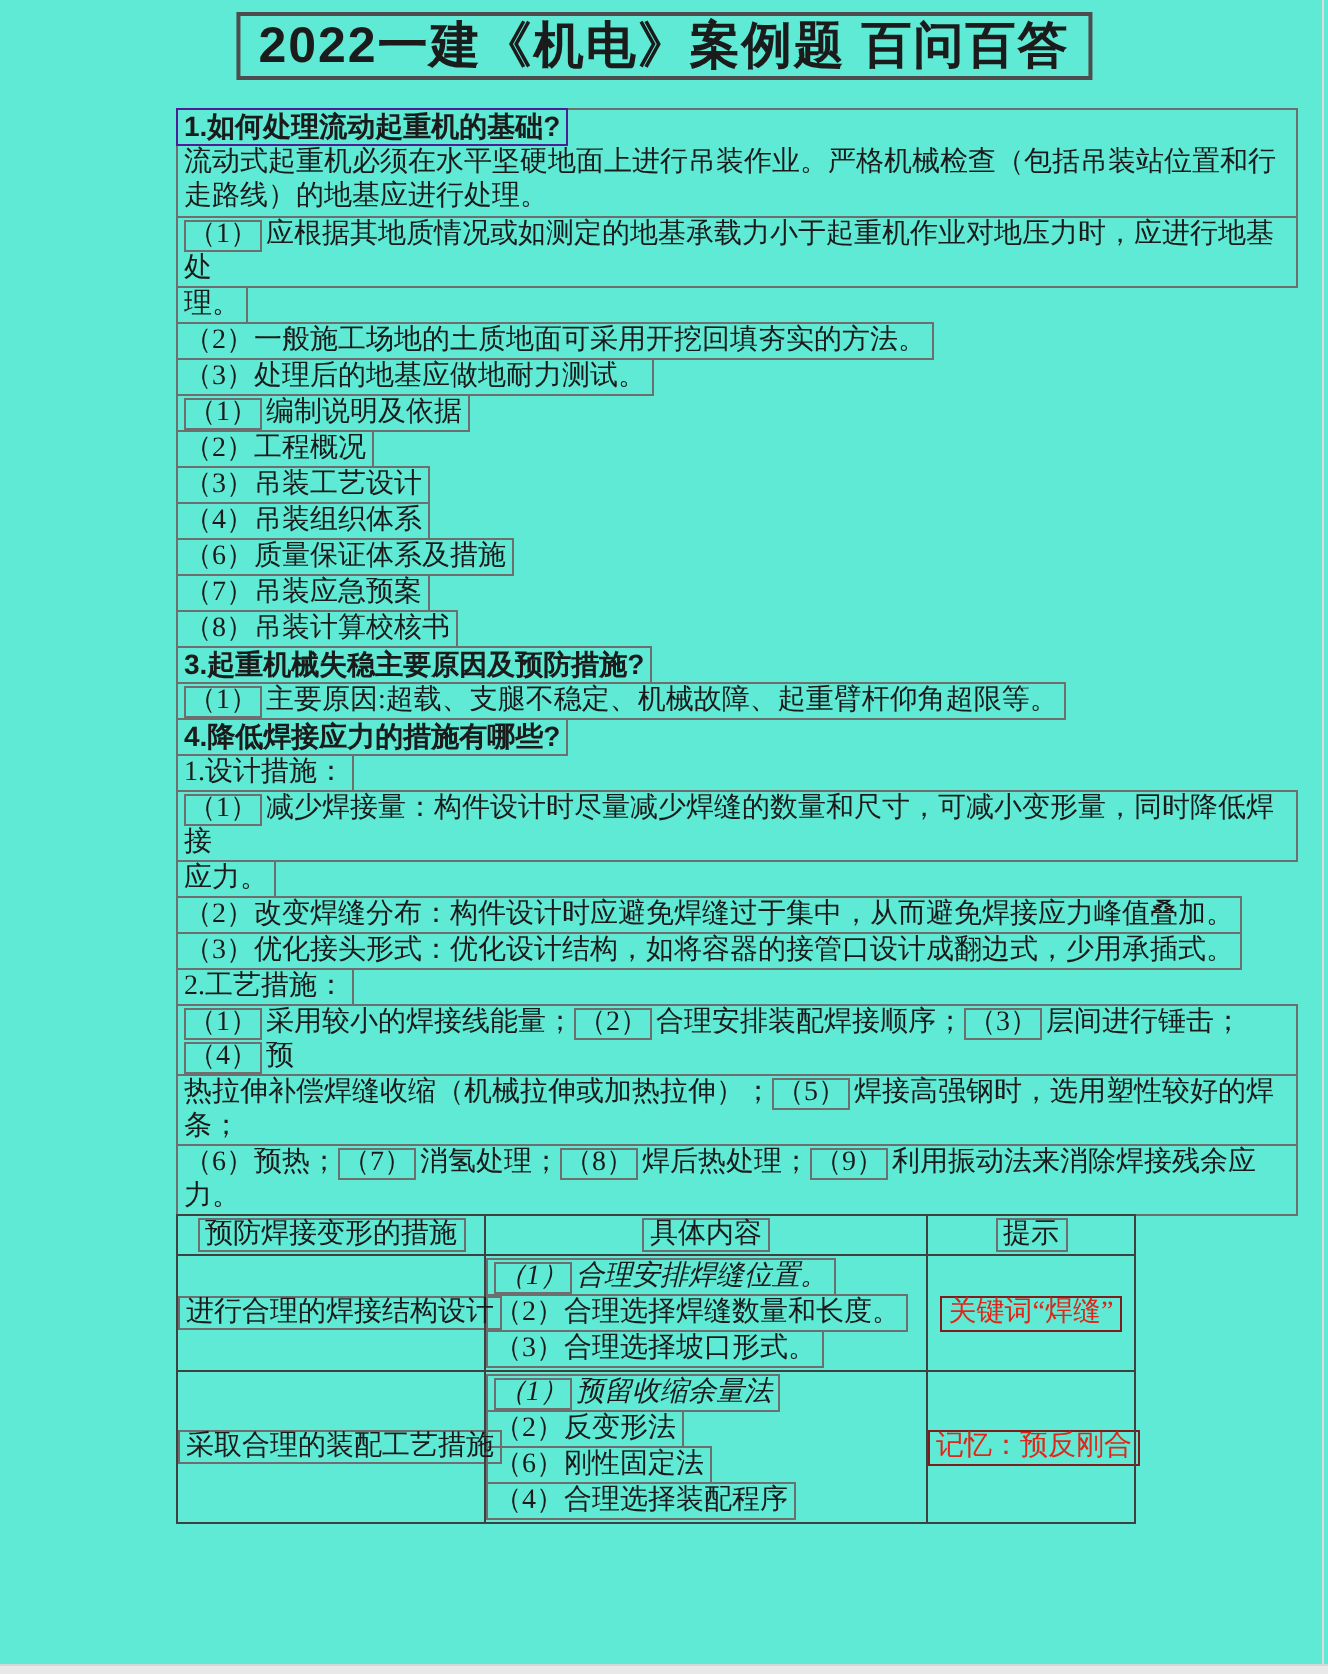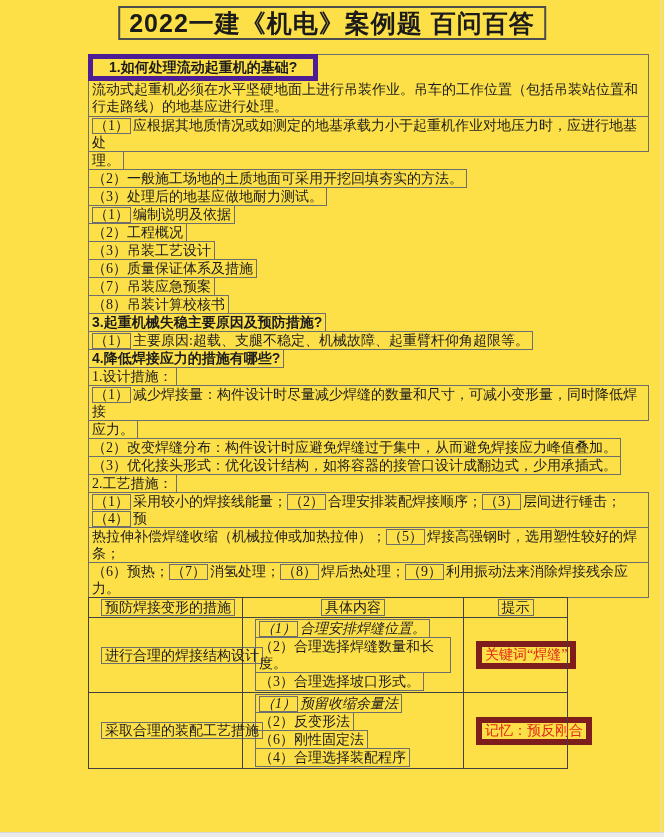--- a/index.html
+++ b/index.html
@@ -1,65 +1,66 @@
 <!DOCTYPE html>
 <html><head>
 <meta charset="utf-8">
 <style>
   html,body{margin:0;padding:0;background:#ffffff;}
-  .page{position:relative;width:664px;height:837px;background:#fde047;overflow:hidden;
+  .page{position:relative;width:664px;height:837px;background:#5eead4;overflow:hidden;
         font-family:"Liberation Serif","DejaVu Serif",serif;color:#1b1b1b;}
   .title-box{position:absolute;left:50%;top:6px;transform:translateX(-50%);
         border:2px solid #4d4d4d;font-family:"Liberation Sans","DejaVu Sans",sans-serif;
         font-weight:700;font-size:25px;line-height:30px;padding:0 9px;white-space:nowrap;letter-spacing:1px;}
   .content{position:absolute;left:88px;top:55px;width:561px;font-size:14px;}
   .bx{border:1px solid #6e6e6e;line-height:17px;padding:0 3px;margin-top:-1px;box-sizing:border-box;}
   .fit{width:fit-content;max-width:100%;}
   .full{width:100%;}
   .head{font-weight:700;font-family:"Liberation Sans","DejaVu Sans",sans-serif;}
   .group{padding:0 3px 1px 3px;}
-  .hbx{border:5px solid #4c1d95;width:fit-content;margin:-1px 0 0 -4px;padding:0 16px;
+  .hbx{border:1px solid #4c1d95;width:fit-content;margin:-1px 0 0 -4px;padding:0 3px;
         font-weight:700;font-family:"Liberation Sans","DejaVu Sans",sans-serif;line-height:17px;}
   .para{line-height:17px;}
   .mk{display:inline-block;border:1px solid #6e6e6e;line-height:14px;padding:0 1px;
         margin:0 2px 0 0;vertical-align:0px;}
   .ptable{border-collapse:collapse;table-layout:fixed;width:480px;margin-top:-1px;font-size:14px;}
-  .ptable td{border:1px solid #404040;padding:1px 12px;vertical-align:middle;margin-top:40px;}
+  .ptable td{border:1px solid #404040;padding:1px 0;vertical-align:middle;margin-top:40px;}
   .thr td{height:14px;}
   .cellbox{border:1px solid #6e6e6e;width:fit-content;margin:0 auto;line-height:15px;
         padding:0 3px;white-space:nowrap;}
   .dets{padding:1px 0 1px 0;}
   .dets .bx{margin-left:0;}
   .dets .bx:first-child{margin-top:0;font-style:italic;}
-  .tipbox{border:6px solid #7f1d1d;color:#e02619;width:fit-content;margin:0 auto;
+  .tipbox{border:1px solid #7f1d1d;color:#e02619;width:fit-content;margin:0 auto;
         line-height:16px;padding:0 3px;white-space:nowrap;}
   .bottom-strip{position:absolute;left:0;right:0;bottom:0;height:4px;background:#e9e9e9;border-top:1px solid #d7d7d7;}
   .right-edge{position:absolute;top:0;bottom:0;right:2px;width:1px;background:#dcdcdc;}
 </style>
 </head>
 <body>
 
 <div class="page">
 
   <div class="title-box">2022一建《机电》案例题 百问百答</div>
 
   <div class="content">
 
     <div class="bx full group">
       <div class="hbx">1.如何处理流动起重机的基础?</div>
-      <div class="para">流动式起重机必须在水平坚硬地面上进行吊装作业。吊车的工作位置（包括吊装站位置和行走路线）的地基应进行处理。</div>
+      <div class="para">流动式起重机必须在水平坚硬地面上进行吊装作业。严格机械检查（包括吊装站位置和行走路线）的地基应进行处理。</div>
     </div>
     <div class="bx full"><span class="mk">（1）</span><span>应根据其地质情况或如测定的地基承载力小于起重机作业对地压力时，应进行地基处</span></div>
     <div class="bx fit">理。</div>
     <div class="bx fit">（2）一般施工场地的土质地面可采用开挖回填夯实的方法。</div>
     <div class="bx fit">（3）处理后的地基应做地耐力测试。</div>
 
     <div class="bx fit"><span class="mk">（1）</span><span>编制说明及依据</span></div>
     <div class="bx fit">（2）工程概况</div>
     <div class="bx fit">（3）吊装工艺设计</div>
+    <div class="bx fit">（4）吊装组织体系</div>
     <div class="bx fit">（6）质量保证体系及措施</div>
     <div class="bx fit">（7）吊装应急预案</div>
     <div class="bx fit">（8）吊装计算校核书</div>
 
     <div class="bx fit head">3.起重机械失稳主要原因及预防措施?</div>
     <div class="bx fit"><span class="mk">（1）</span><span>主要原因:超载、支腿不稳定、机械故障、起重臂杆仰角超限等。</span></div>
 
     <div class="bx fit head">4.降低焊接应力的措施有哪些?</div>
     <div class="bx fit">1.设计措施：</div>
     <div class="bx full"><span class="mk">（1）</span><span>减少焊接量：构件设计时尽量减少焊缝的数量和尺寸，可减小变形量，同时降低焊接</span></div>

